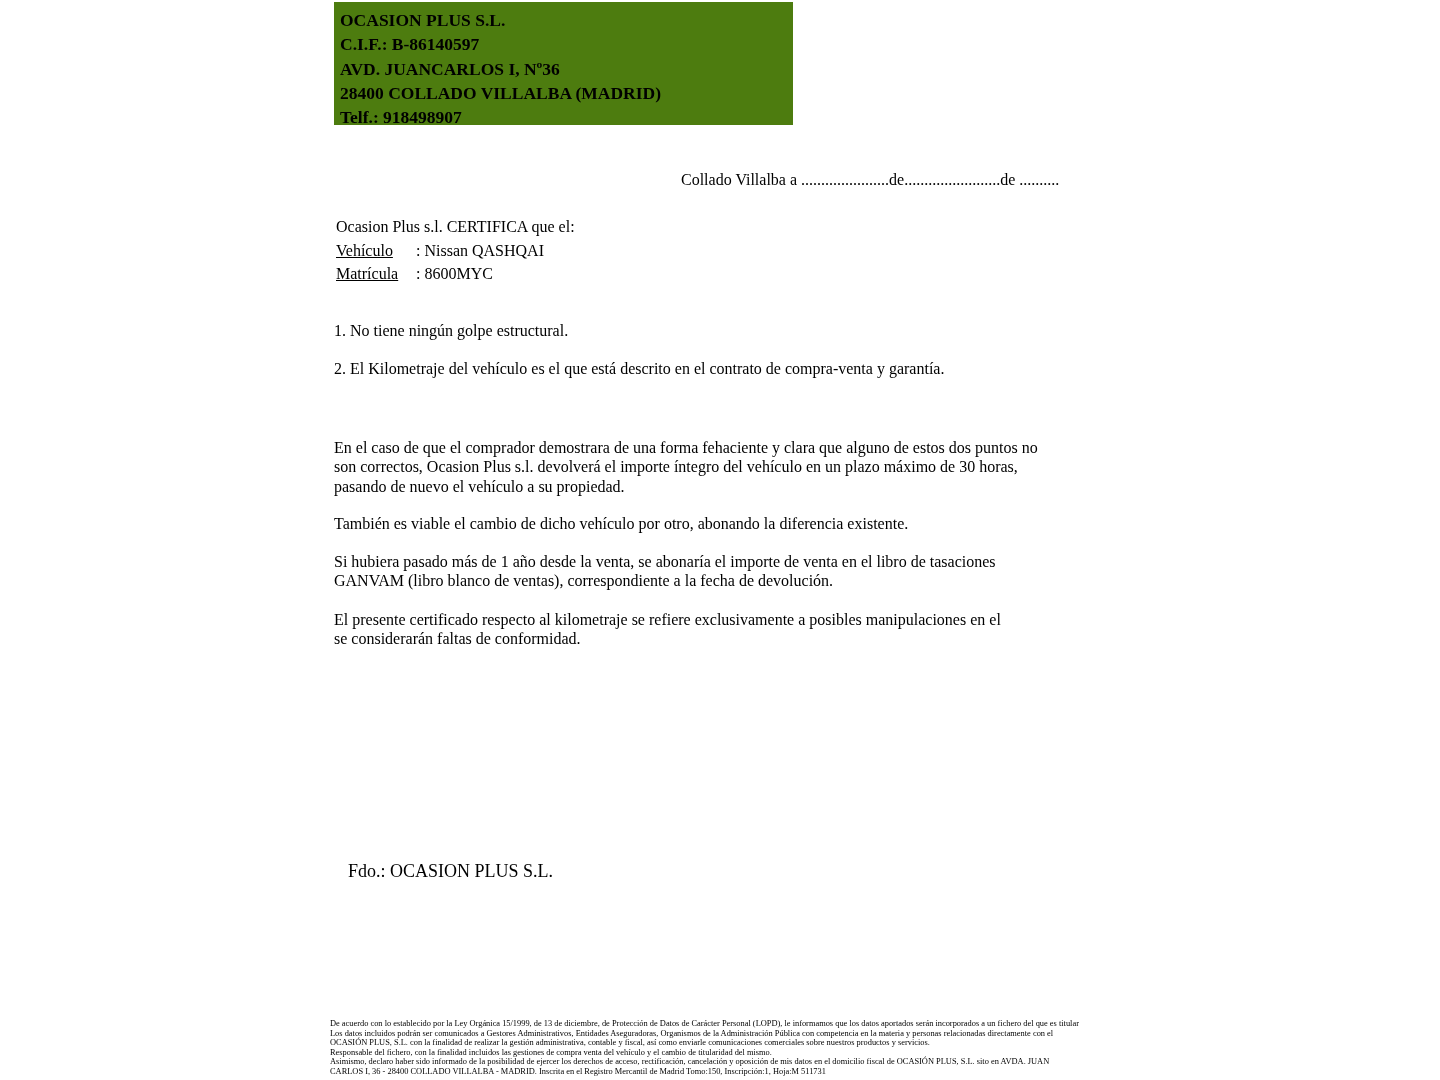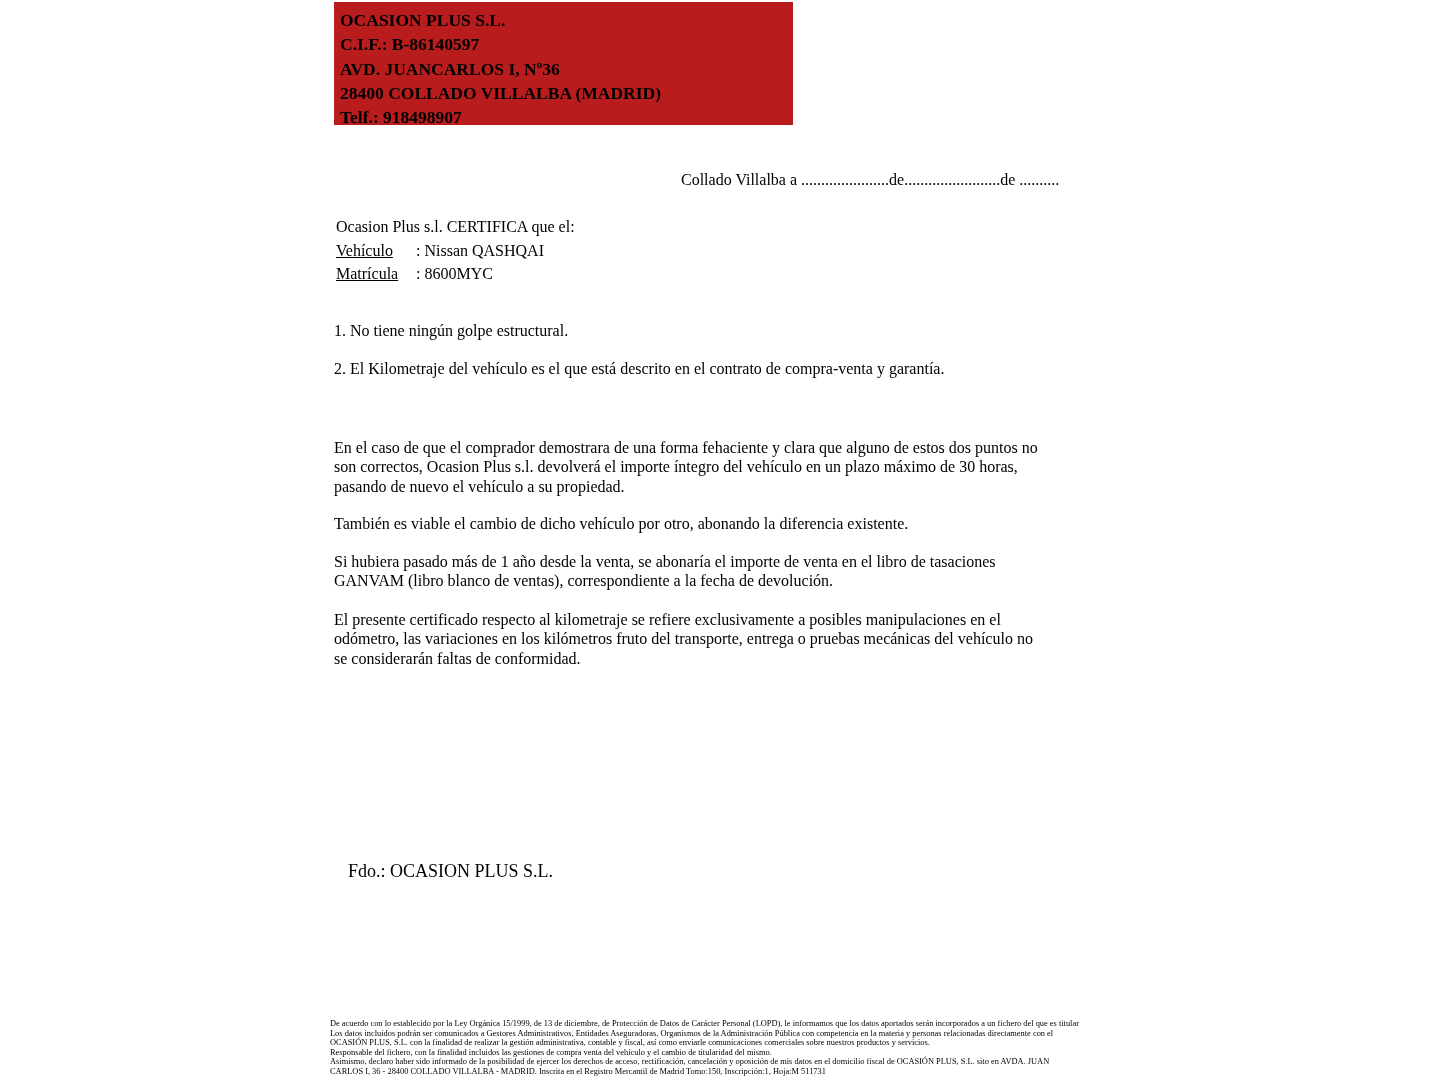--- a/index.html
+++ b/index.html
@@ -71,21 +71,21 @@
     font-size: 8.4px;
     line-height: 9.6px;
   }
   .legal div { white-space: nowrap; }
 </style>
 </head>
 <body>
 
 <div id="doc">
 
-  <div class="abs hdr" style="background: #b91c1c;">
+  <div class="abs hdr" style="background: #4d7c0f;">
     <div>OCASION PLUS S.L.</div>
     <div>C.I.F.: B-86140597</div>
     <div>AVD. JUANCARLOS I, Nº36</div>
     <div>28400 COLLADO VILLALBA (MADRID)</div>
     <div>Telf.: 918498907</div>
   </div>
 
   <div class="abs dateline">Collado Villalba a ......................de........................de ..........</div>
 
   <div class="abs cert">
@@ -107,21 +107,20 @@
     <div>También es viable el cambio de dicho vehículo por otro, abonando la diferencia existente.</div>
   </div>
 
   <div class="abs para pC">
     <div>Si hubiera pasado más de 1 año desde la venta, se abonaría el importe de venta en el libro de tasaciones</div>
     <div>GANVAM (libro blanco de ventas), correspondiente a la fecha de devolución.</div>
   </div>
 
   <div class="abs para pD">
     <div>El presente certificado respecto al kilometraje se refiere exclusivamente a posibles manipulaciones en el</div>
-    <div>odómetro, las variaciones en los kilómetros fruto del transporte, entrega o pruebas mecánicas del vehículo no</div>
     <div>se considerarán faltas de conformidad.</div>
   </div>
 
   <div class="abs fdo">Fdo.: OCASION PLUS S.L.</div>
 
   <div class="abs legal">
     <div>De acuerdo con lo establecido por la Ley Orgánica 15/1999, de 13 de diciembre, de Protección de Datos de Carácter Personal (LOPD), le informamos que los datos aportados serán incorporados a un fichero del que es titular</div>
     <div>Los datos incluidos podrán ser comunicados a Gestores Administrativos, Entidades Aseguradoras, Organismos de la Administración Pública con competencia en la materia y personas relacionadas directamente con el</div>
     <div>OCASIÓN PLUS, S.L. con la finalidad de realizar la gestión administrativa, contable y fiscal, así como enviarle comunicaciones comerciales sobre nuestros productos y servicios.</div>
     <div>Responsable del fichero, con la finalidad incluidos las gestiones de compra venta del vehículo y el cambio de titularidad del mismo.</div>

